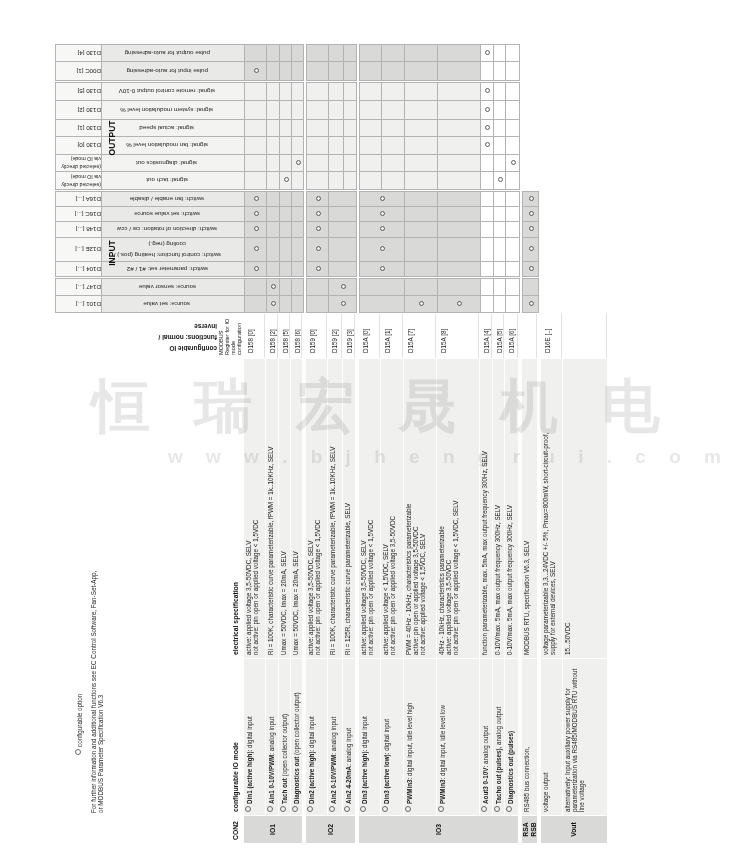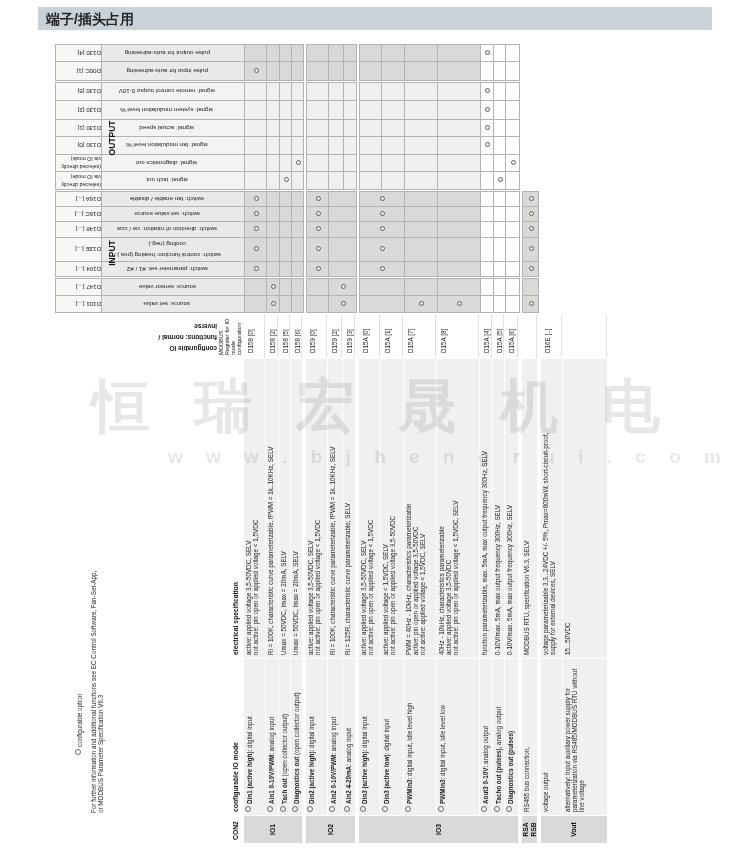--- a/index.html
+++ b/index.html
@@ -24,23 +24,20 @@
   .bold{font-weight:bold;}
   .hlabel{position:absolute;font-size:6.8px;font-weight:bold;color:#111;line-height:8px;}
   .wm{position:absolute;z-index:2;pointer-events:none;color:rgba(70,70,70,0.13);font-weight:bold;
       white-space:nowrap;}
 </style>
 </head>
 <body>
 
 <div class="sheet">
 
-  <div class="titlebar">
-    <span>端子/插头占用</span>
-  </div>
 
   <div class="rotwrap">
     <div class="rot" id="rot">
 
       <div class="abs tiny" style="left:30px;top:20px;width:470px;">
         <div style="padding-left:58px;">
           <span class="circ"></span><span>configurable option</span>
         </div>
         <div style="margin-top:7px;">For further information and additional functions see EC Control Software, Fan-Set-App,</div>
         <div>or MODBUS Parameter Specification V6.3</div>

